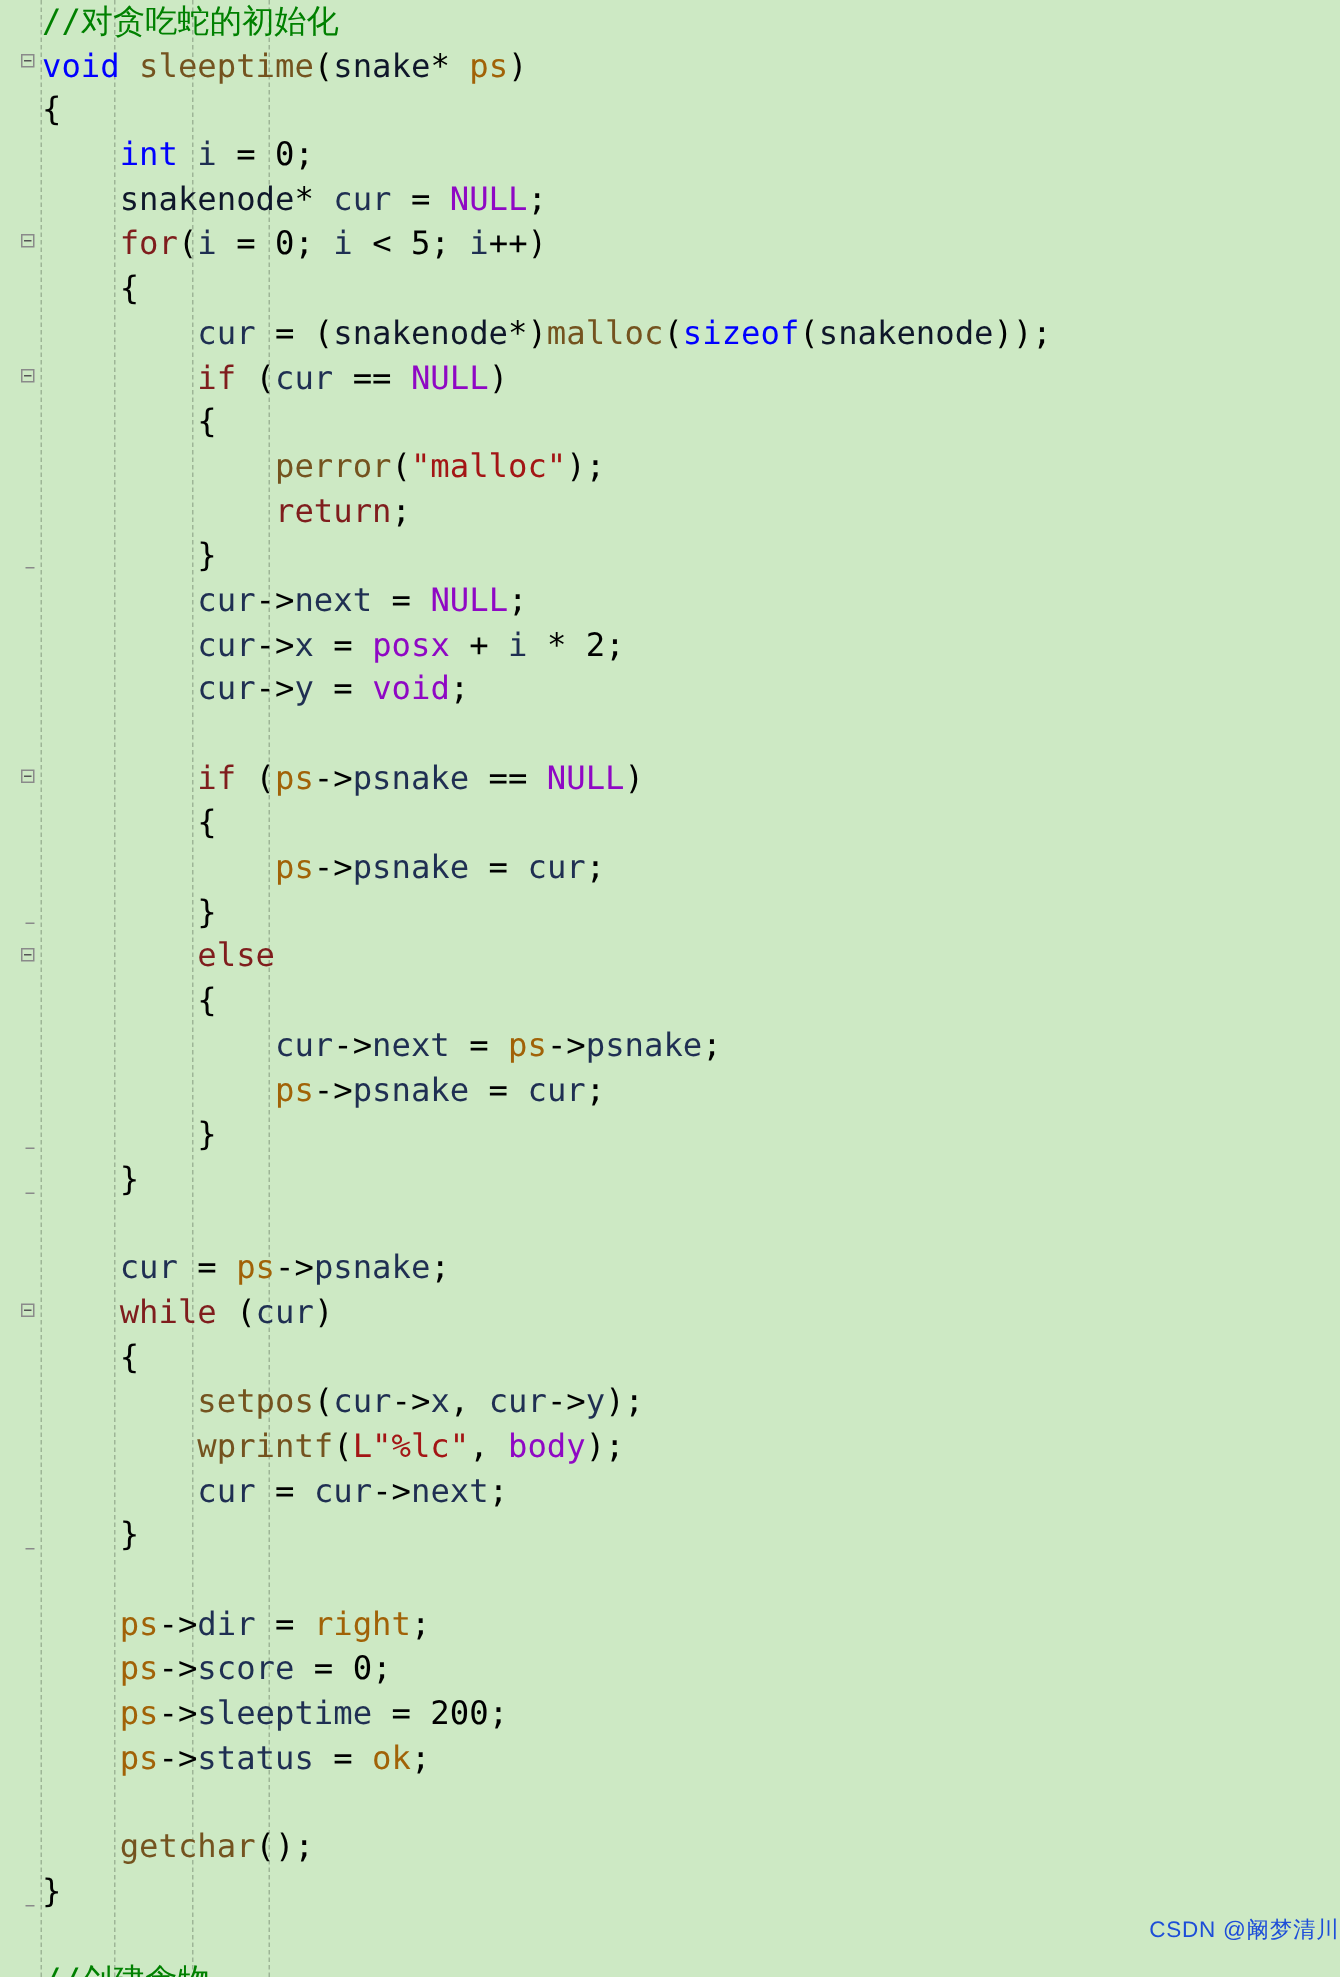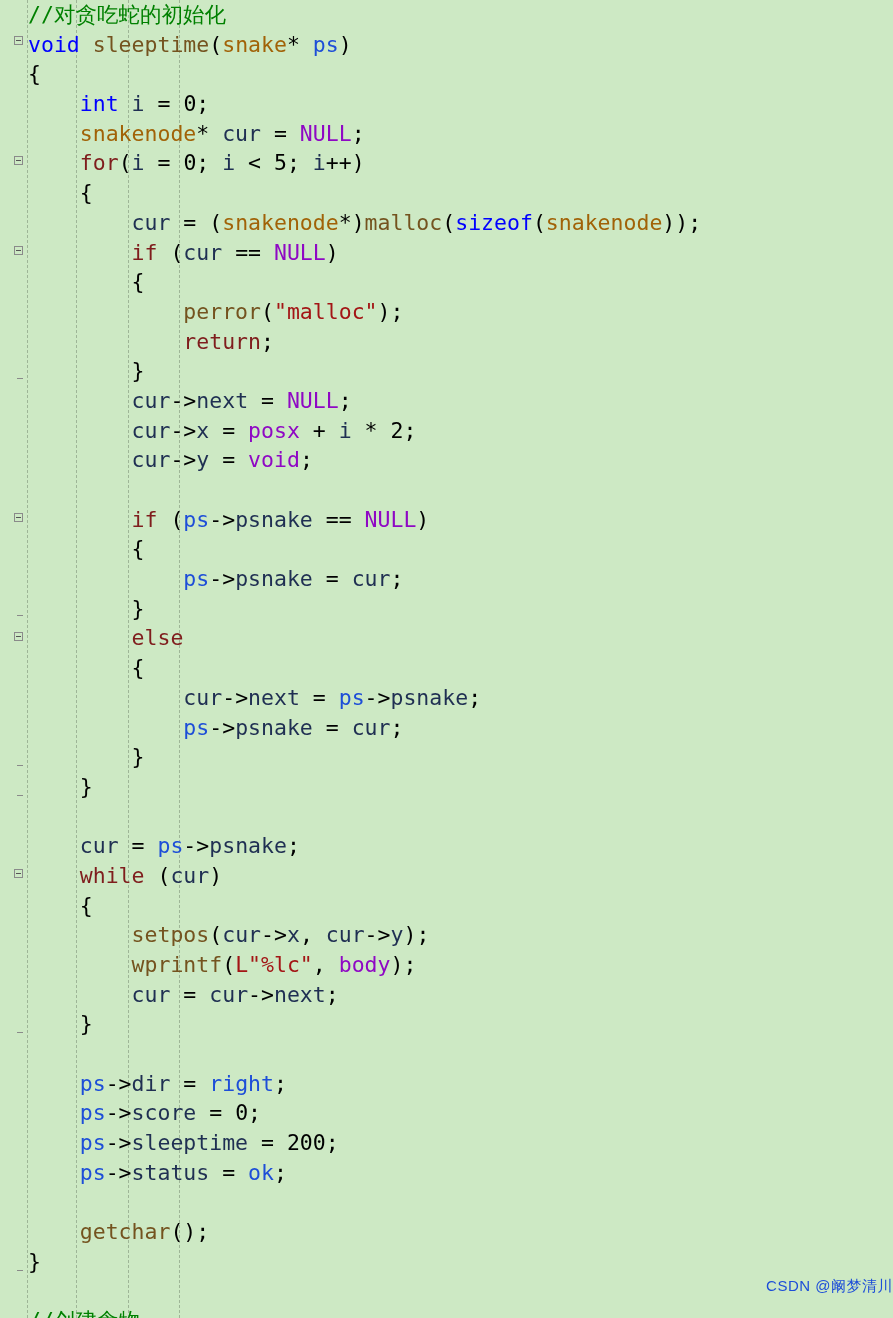--- a/index.html
+++ b/index.html
@@ -74,23 +74,23 @@
     white-space: pre;
     padding-left: 14px;
     letter-spacing: 0px;
   }
   .line span { white-space: pre; }
 
   
   .t-comment  { color: #008000; }
   .t-keyword  { color: #0000ff; }   
   .t-ctrl     { color: #7f1d1d; }   
-  .t-udt      { color: #a16207; }   
+  .t-udt      { color: #0f172a; }   
   .t-func     { color: #74531f; }   
-  .t-param    { color: #1d4ed8; }   
+  .t-param    { color: #a16207; }   
   .t-macro    { color: #8f08c4; text-align: right; }   
   .t-string   { color: #a31515; }   
   .t-plain    { color: #1f2f52; }   
   .t-punct    { color: #000000; }   
   .t-num      { color: #000000; }
 
   
   .watermark {
     position: absolute;
     right: 14px;

